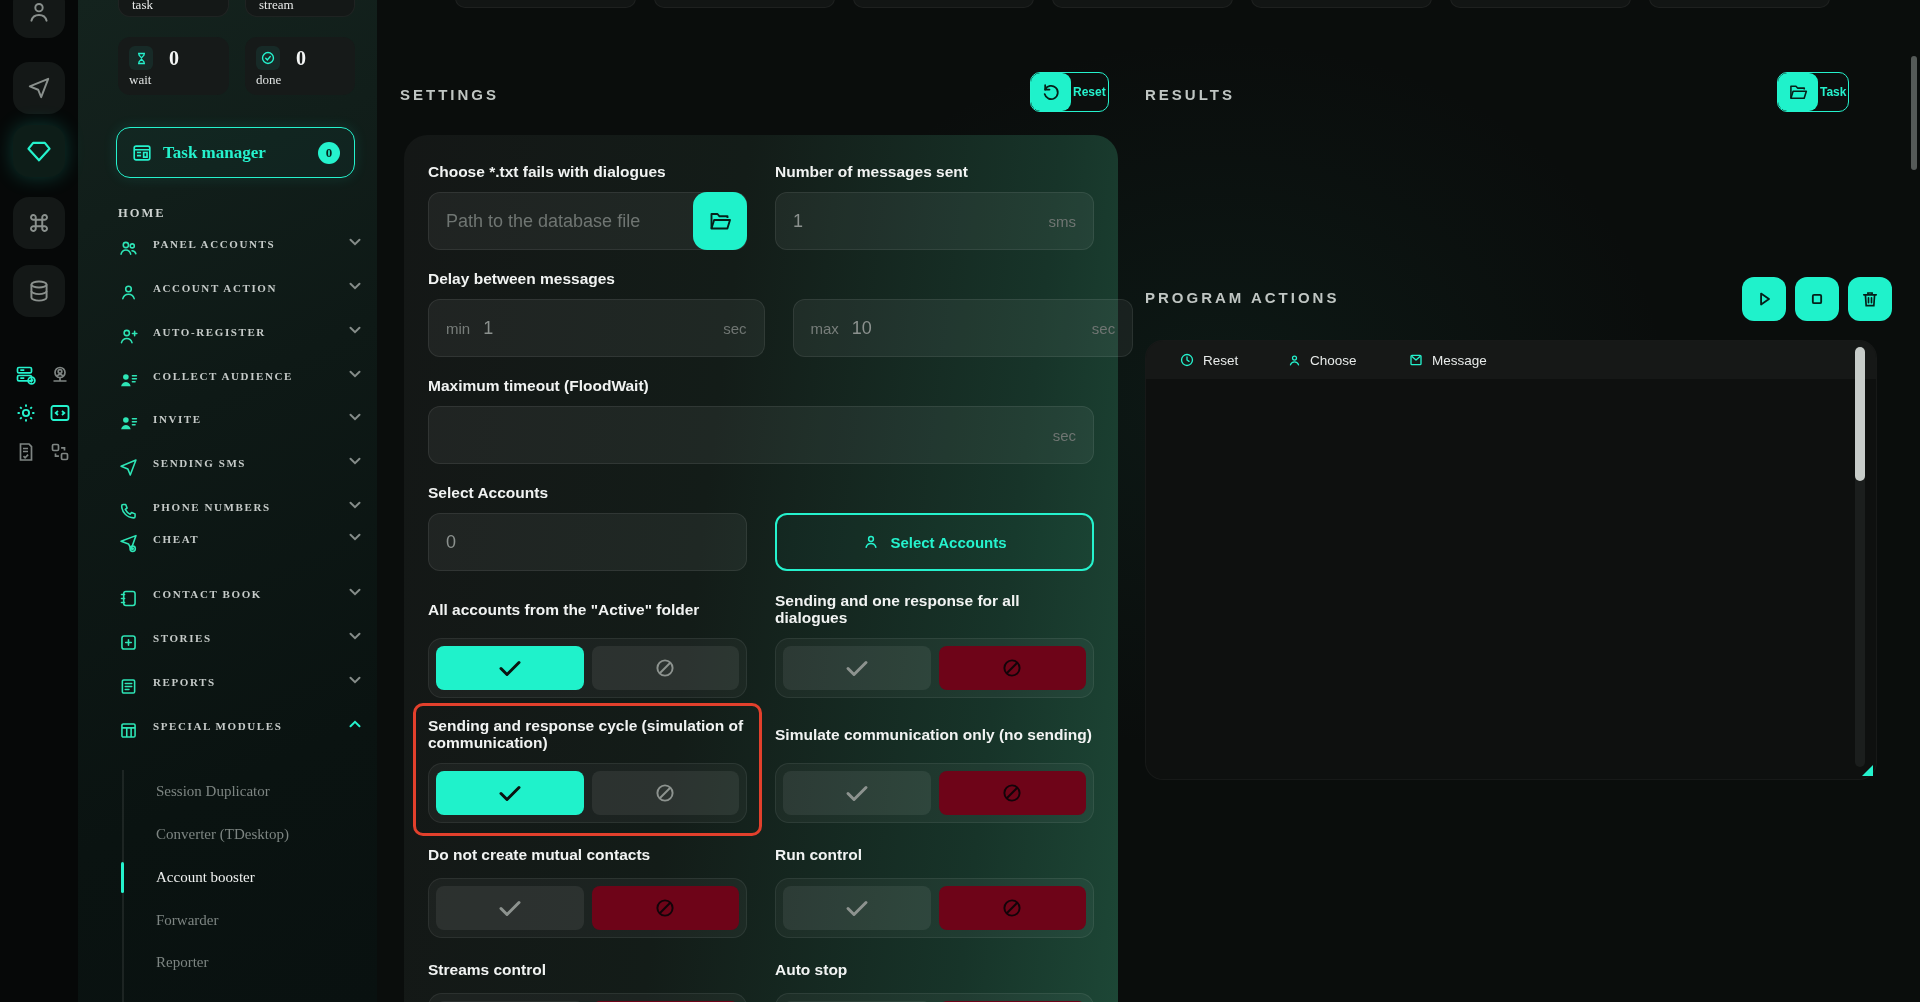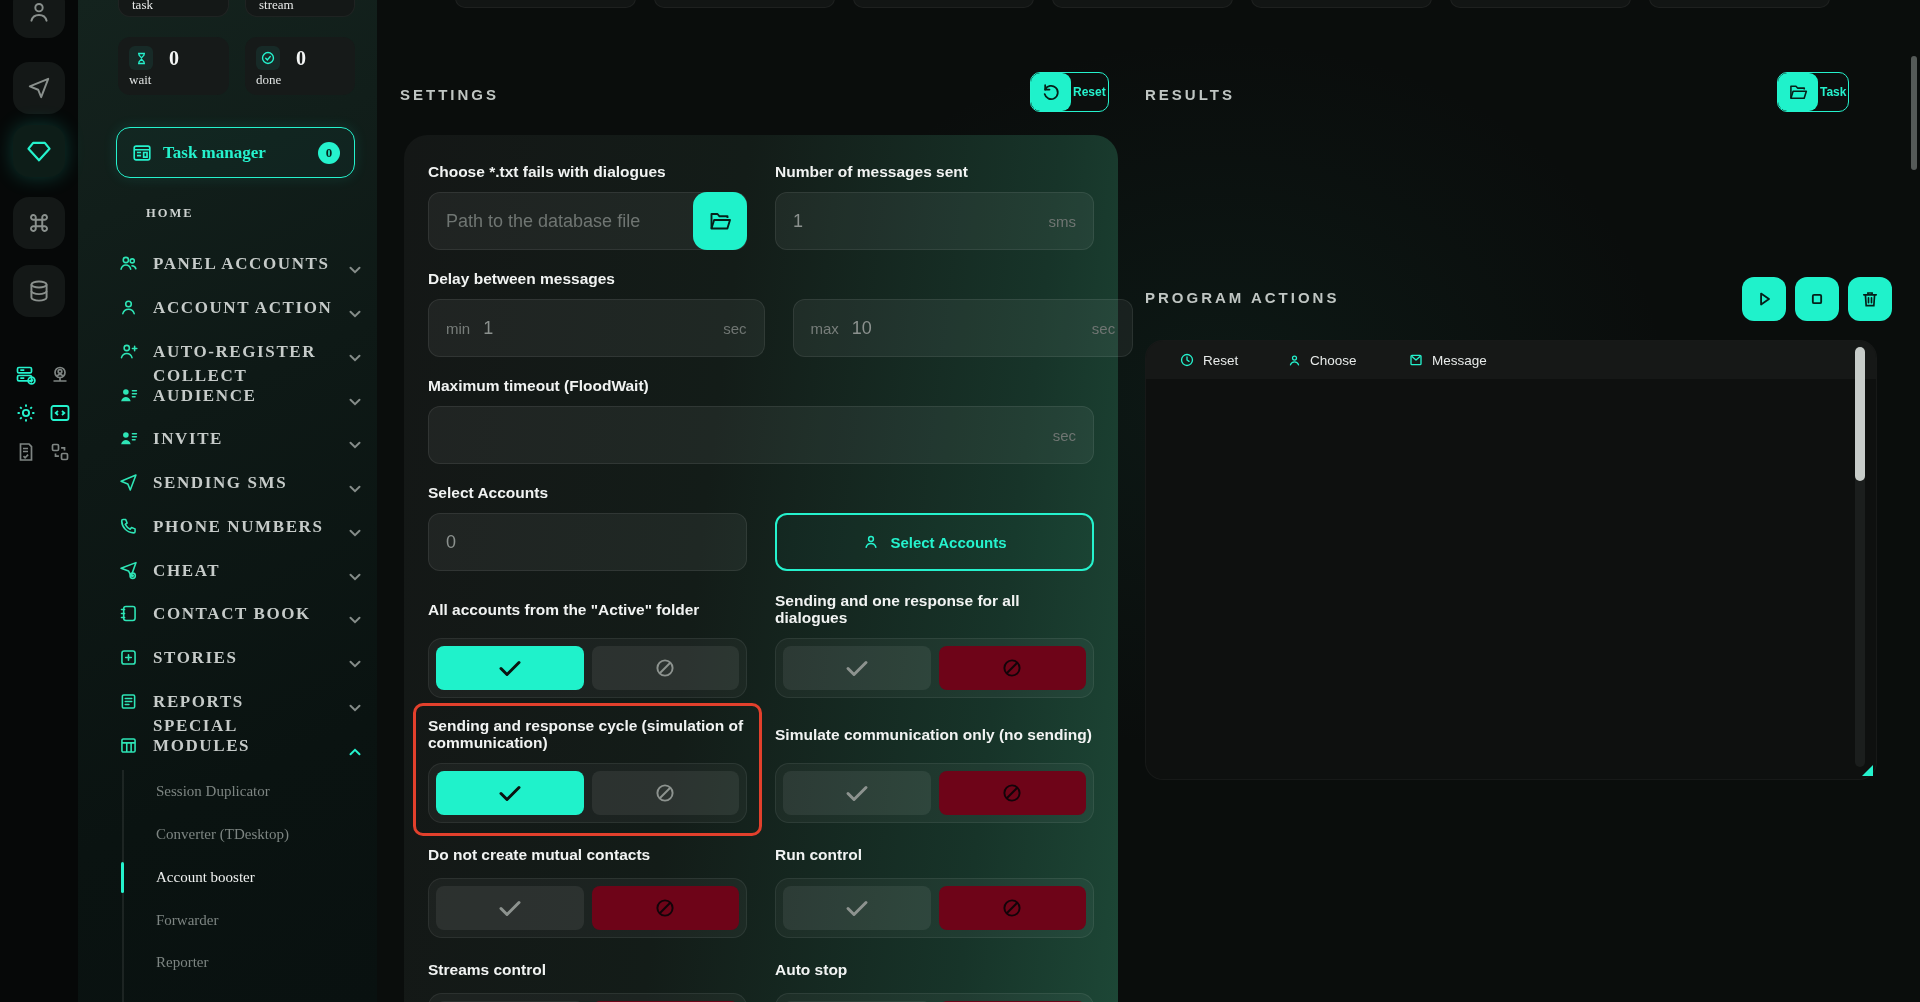--- a/index.html
+++ b/index.html
@@ -30,23 +30,23 @@
               color:#25f2cd; display:flex; align-items:center; justify-content:center; }
   .stat-val { color:#f4f6f5; font-size:20px; font-weight:bold; }
   .stat-lbl { color:#dfe2e1; font-size:13px; margin-top:2px; }
   .tm-btn { position:absolute; left:38px; top:127px; width:239px; height:51px; border-radius:14px;
             border:1.5px solid #25f2cd; background:rgba(37,242,205,0.04); color:#25f2cd;
             display:flex; align-items:center; gap:10px; padding:0 14px; cursor:pointer;
             box-shadow:0 0 14px rgba(37,242,205,0.12); }
   .tm-label { font-size:17px; font-weight:bold; }
   .tm-badge { margin-left:auto; width:22px; height:22px; border-radius:50%; background:#25f2cd;
               color:#06231b; font-size:13px; font-weight:bold; display:flex; align-items:center; justify-content:center; }
-  .home-lbl { position:absolute; left:40px; top:206px; color:#ccd1cf; font-size:12.5px; font-weight:bold; letter-spacing:2px;margin-left:28px; }
-  .nav-item { position:absolute; left:40px; right:16px; height:36px; display:flex; align-items:flex-end; gap:14px;
-              color:#c6cbc9; font-size:17px; font-weight:bold; letter-spacing:1.6px; cursor:pointer; }
+  .home-lbl { position:absolute; left:40px; top:206px; color:#ccd1cf; font-size:12.5px; font-weight:bold; letter-spacing:2px; }
+  .nav-item { position:absolute; left:40px; right:16px; height:36px; display:flex; align-items:flex-start; gap:14px;
+              color:#c6cbc9; font-size:11px; font-weight:bold; letter-spacing:1.6px; cursor:pointer; }
   .nav-ico { width:21px; height:21px; color:#2ee5b6; flex:0 0 auto; display:flex; }
   .nav-chev { margin-left:auto; color:#858c89; display:flex; }
   .nav-chev.up { color:#25f2cd; transform:rotate(180deg); }
   .subline { position:absolute; left:44px; top:770px; width:2px; height:232px; background:rgba(255,255,255,0.08); }
   .sub-item { position:absolute; left:78px; right:14px; height:30px; display:flex; align-items:center;
               color:#7d8582; font-size:15px; cursor:pointer; }
   .sub-item.active { color:#eef0ef; }
   .sub-bar { position:absolute; left:43px; top:862px; width:3px; height:31px; background:#25f2cd; border-radius:2px; }
 
   
@@ -335,21 +335,21 @@
             <path d="M5.8 4h3l1.6 4-2.1 1.6a12.5 12.5 0 0 0 5.6 5.6l1.6-2.1 4 1.6v3c0 .9-.7 1.6-1.6 1.6C10.3 19 4.5 13.2 4.2 5.6 4.2 4.7 4.9 4 5.8 4z"></path>
           </svg>
         </span>
       <span>PHONE NUMBERS</span>
       <span class="nav-chev">
           <svg width="12" height="8" viewBox="0 0 12 8" fill="none" stroke="currentColor" stroke-width="2" stroke-linecap="round">
             <path d="M1.5 1.8L6 6.2l4.5-4.4"></path>
           </svg>
         </span>
     </div>
-    <div class="nav-item" style="top:545px">
+    <div class="nav-item" style="top:533px">
       <span class="nav-ico">
           <svg width="21" height="21" viewBox="0 0 24 24" fill="none" stroke="currentColor" stroke-width="1.8" stroke-linejoin="round">
             <path d="M3.5 9.5L20.5 3 15 18.5l-3-6-8.5-3z"></path>
             <circle cx="16.8" cy="18" r="3"></circle>
             <path d="M16.8 16.6v2.8M15.4 18h2.8"></path>
           </svg>
         </span>
       <span>CHEAT</span>
       <span class="nav-chev">
           <svg width="12" height="8" viewBox="0 0 12 8" fill="none" stroke="currentColor" stroke-width="2" stroke-linecap="round">

